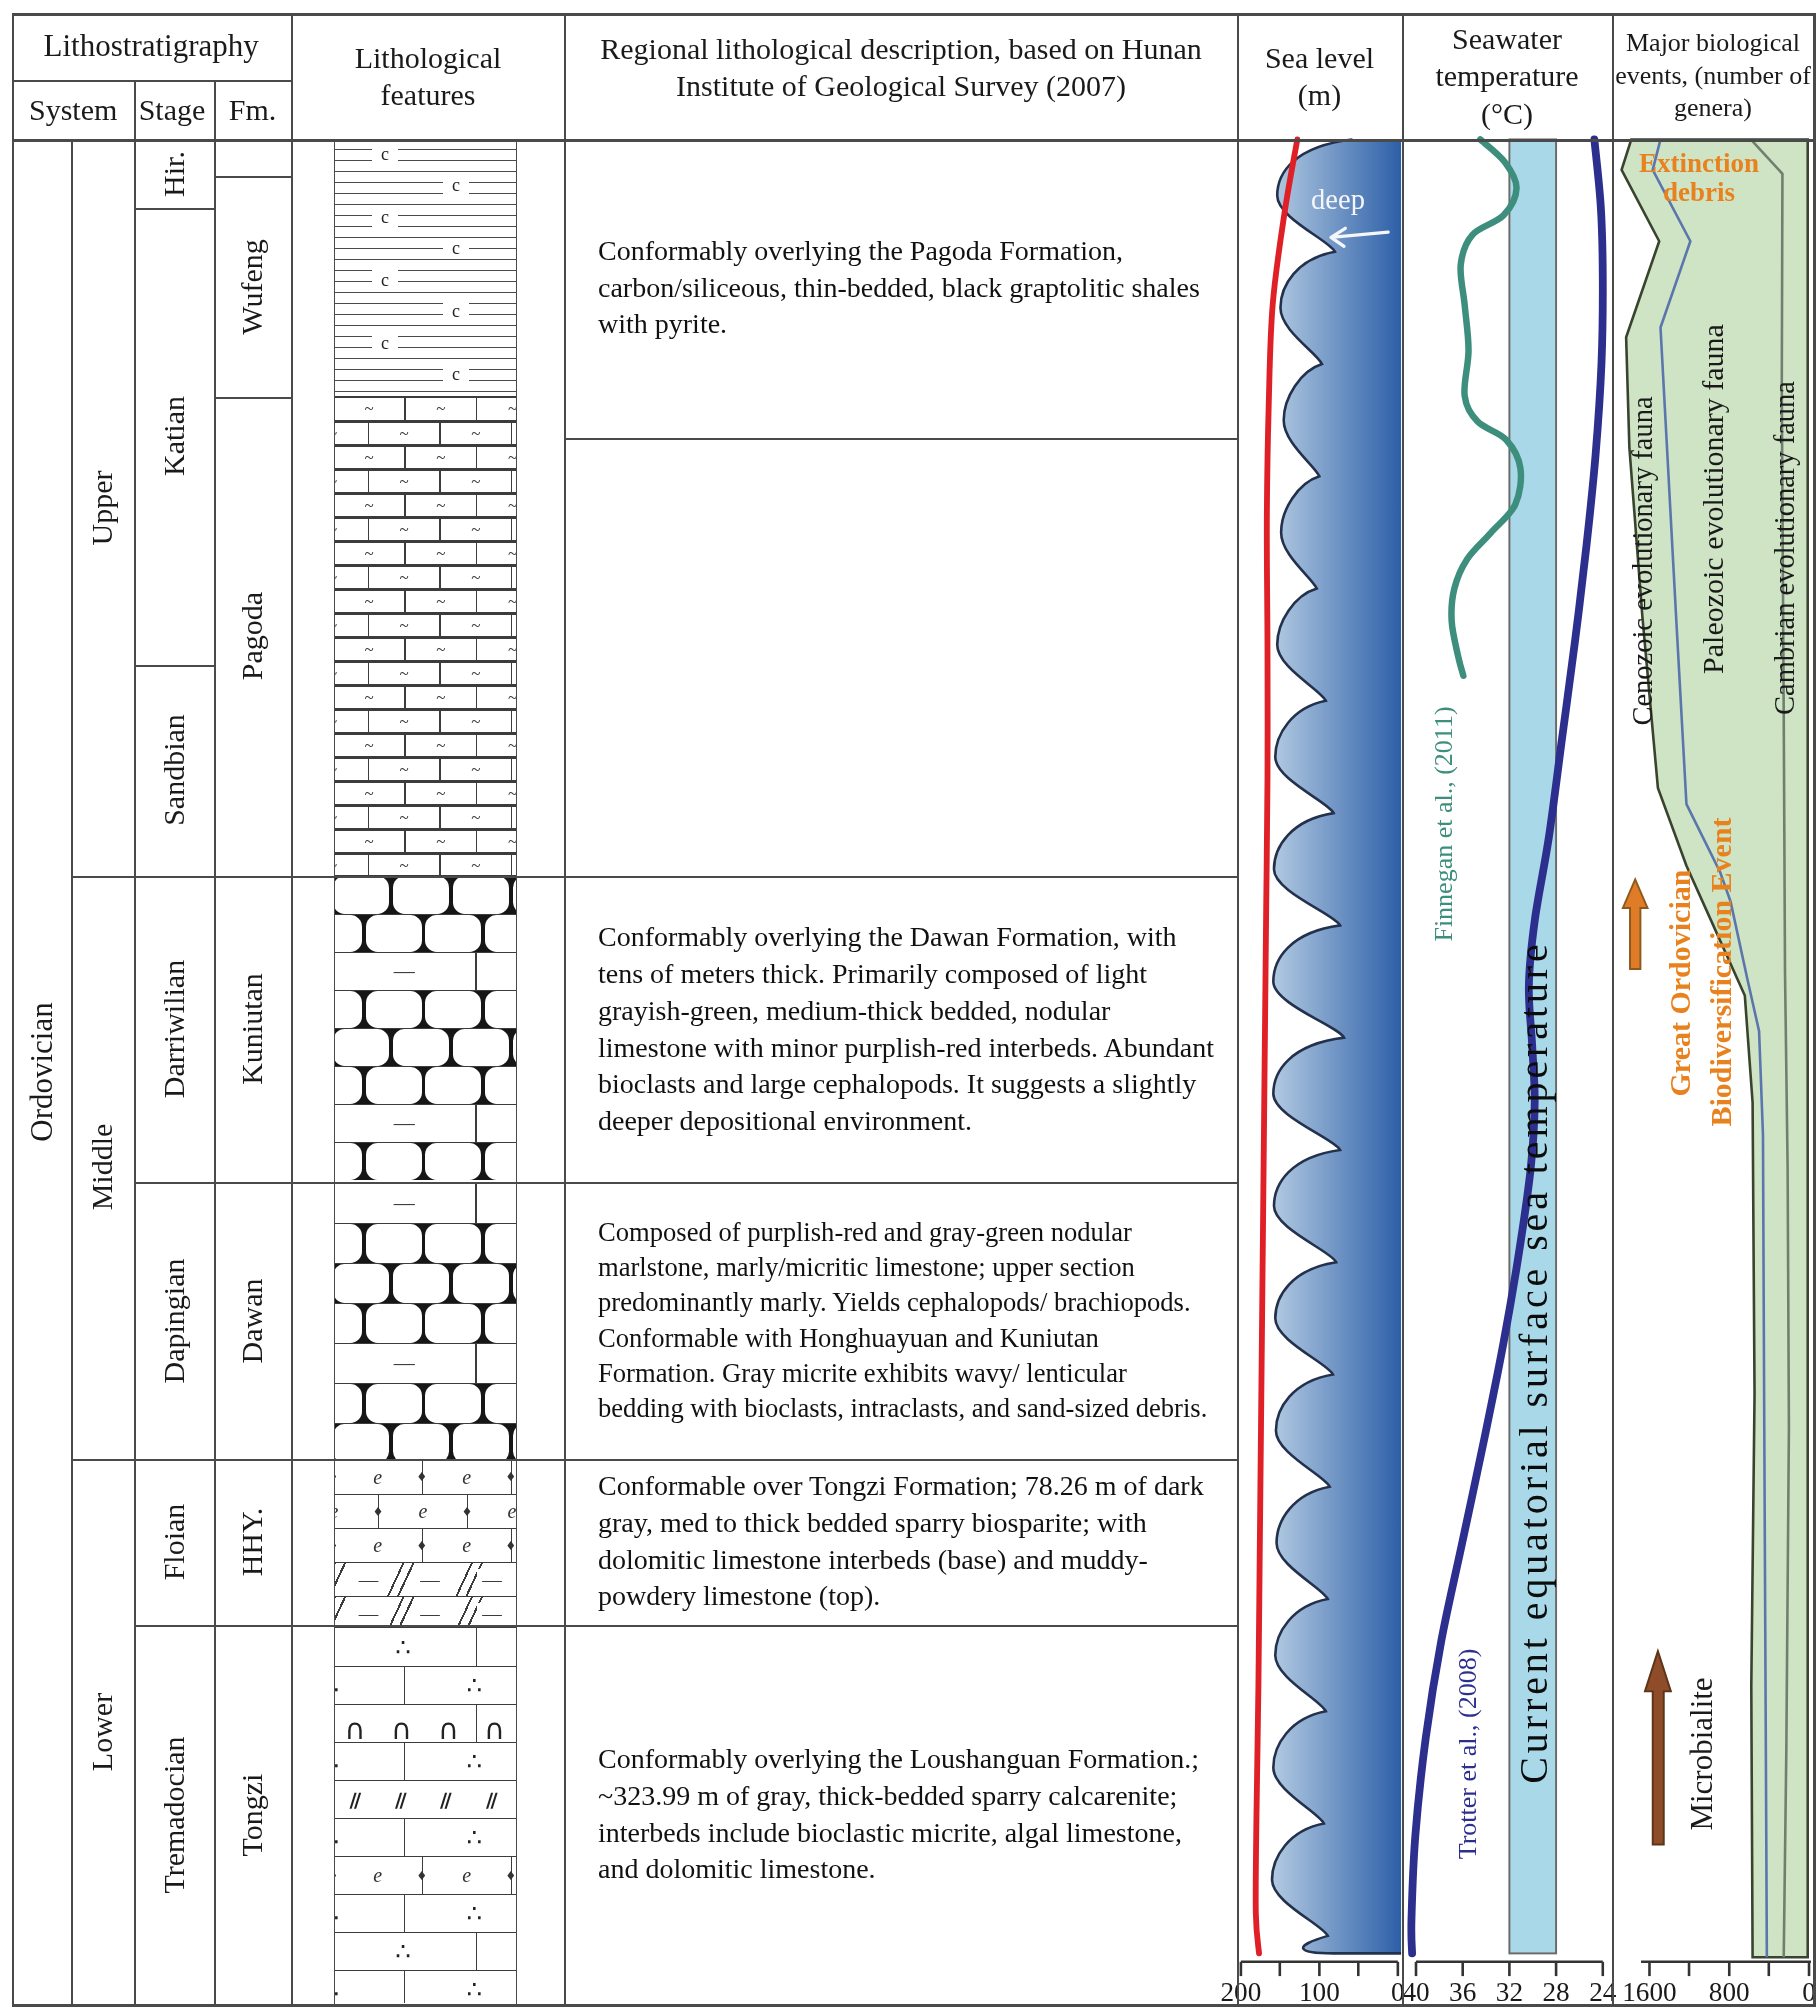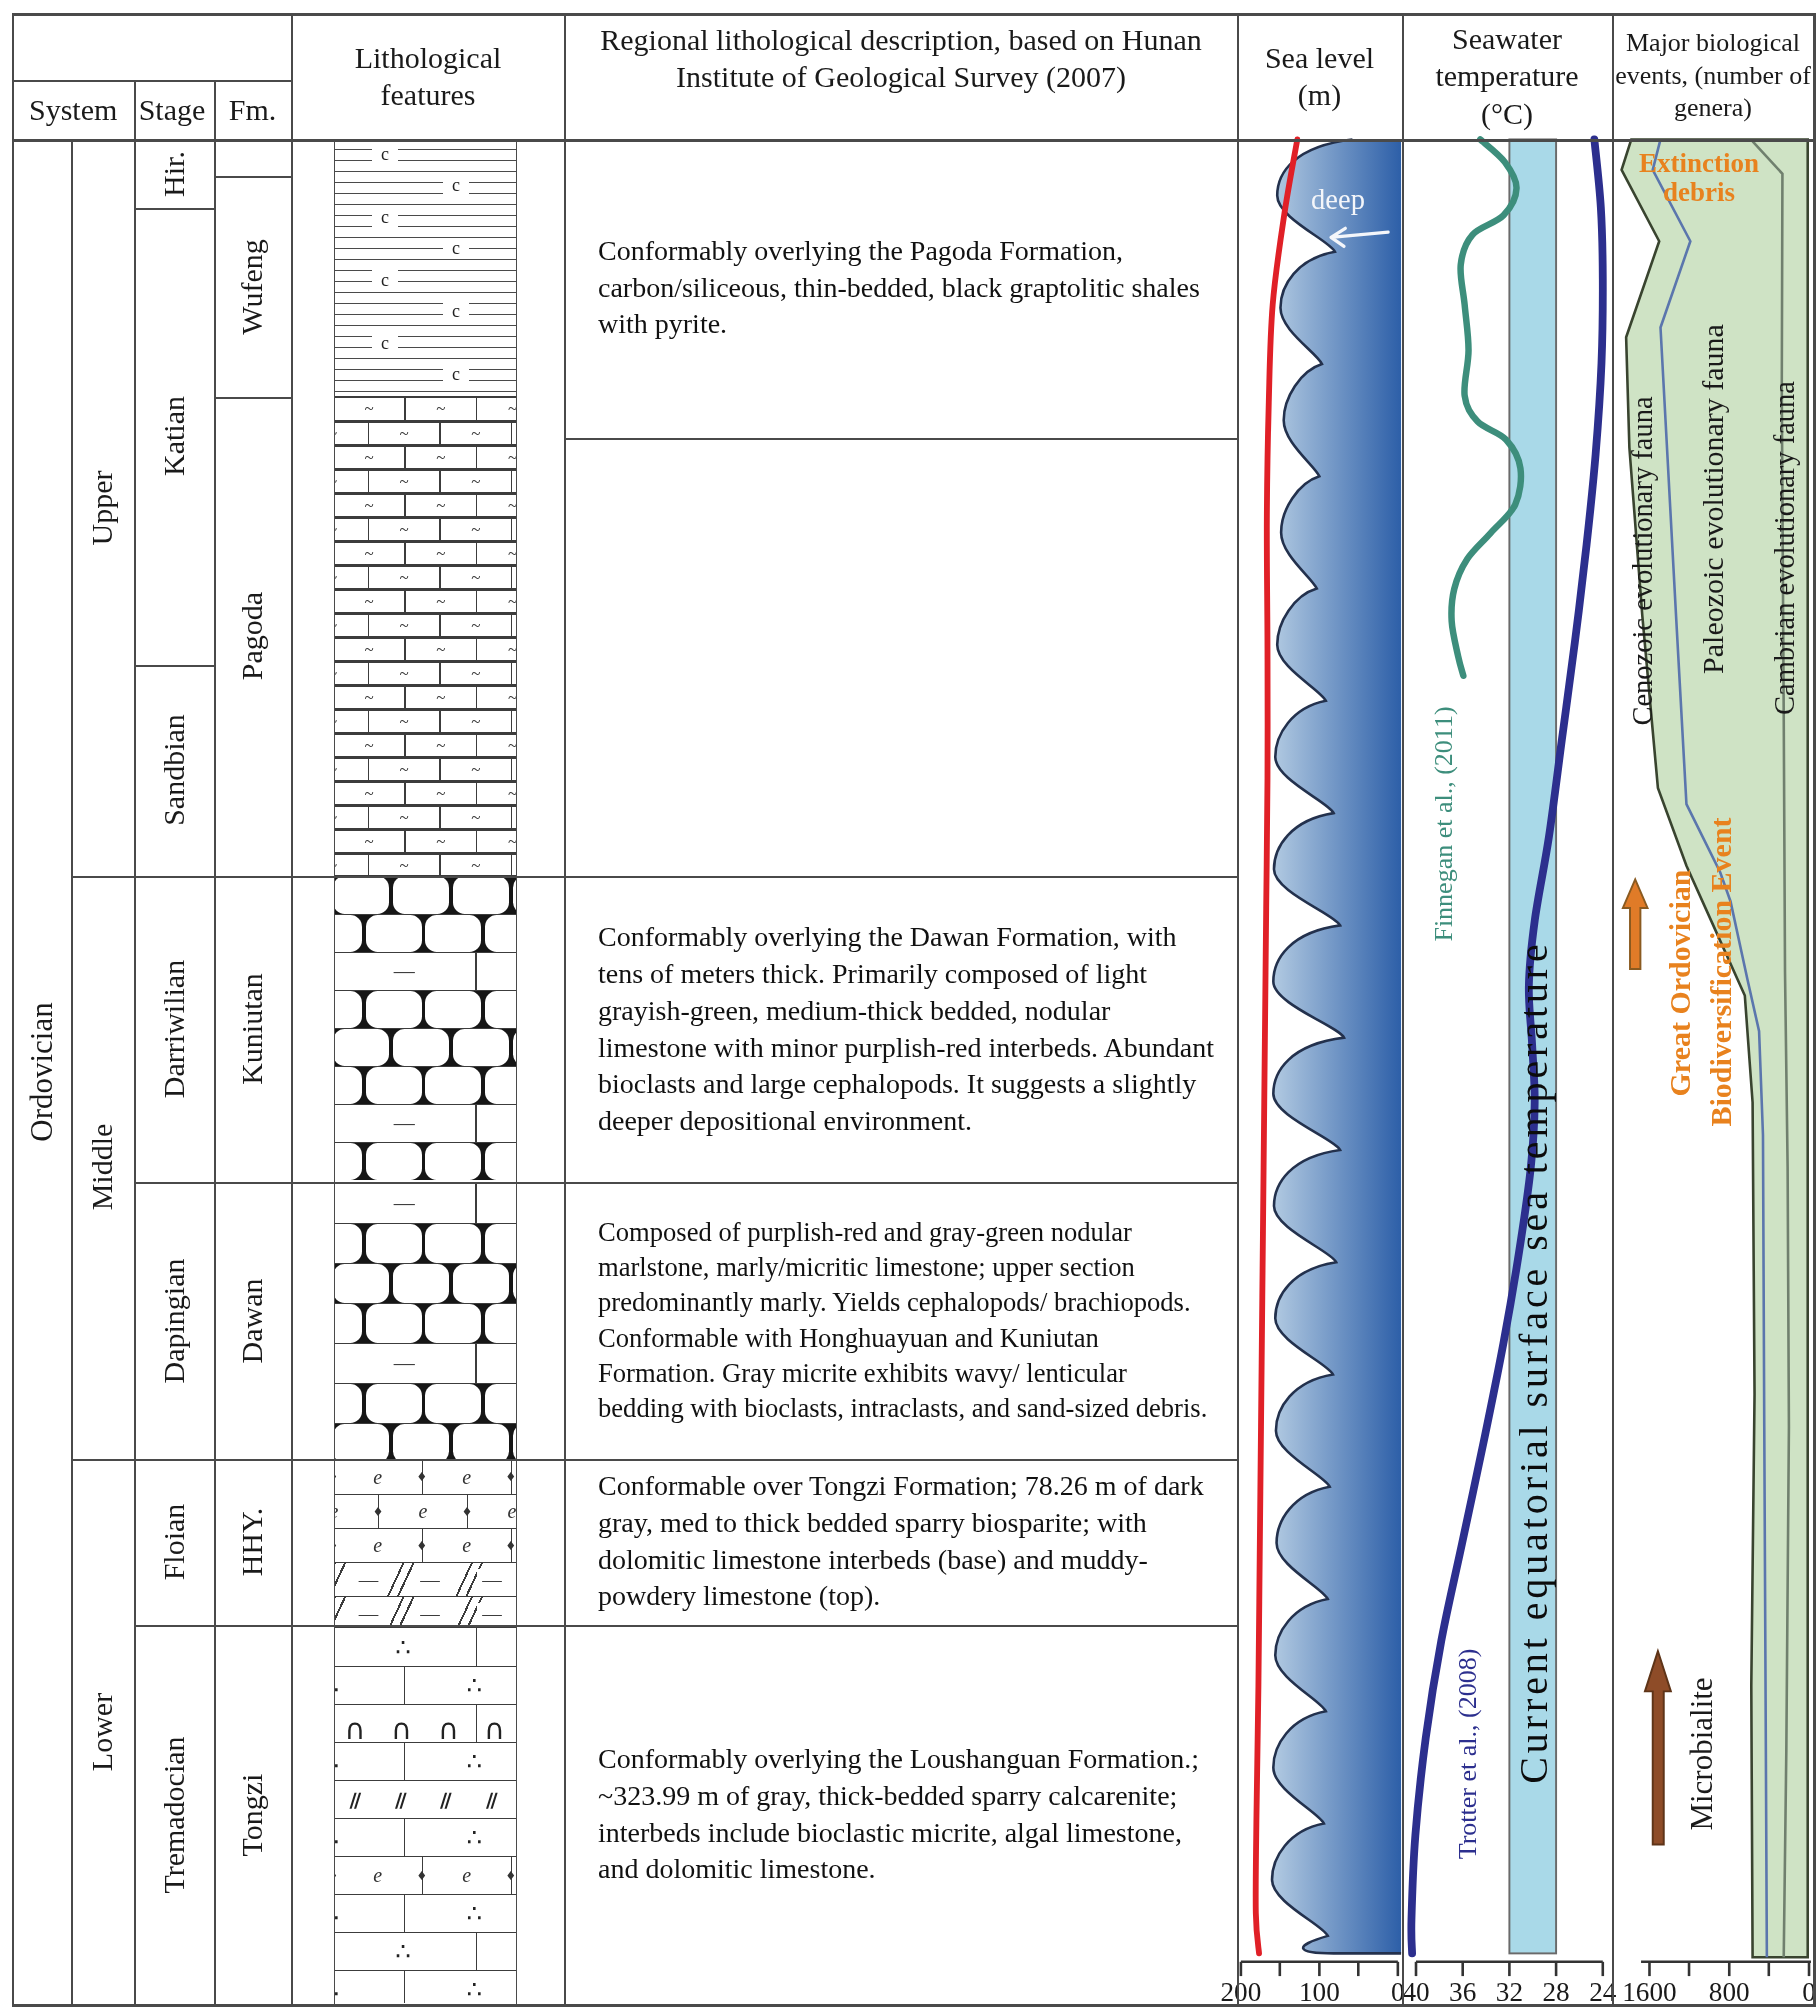--- a/index.html
+++ b/index.html
@@ -63,31 +63,34 @@
   <div class="vline" style="left:214px;top:80px;width:1.9px;height:1924px"></div>
   <div class="vline" style="left:291px;top:13px;width:1.9px;height:1991px"></div>
   <div class="vline" style="left:564px;top:13px;width:1.9px;height:1991px"></div>
   <div class="vline" style="left:1237px;top:13px;width:1.9px;height:1991px"></div>
   <div class="vline" style="left:1402px;top:13px;width:1.9px;height:1991px"></div>
   <div class="vline" style="left:1612px;top:13px;width:1.9px;height:1991px"></div>
   <div class="vline" style="left:1813px;top:13px;width:2.6px;height:1994px"></div>
   <div class="vline" style="left:334px;top:139px;width:1.3px;height:1865px"></div>
   <div class="vline" style="left:516px;top:139px;width:1.3px;height:1865px"></div>
 
+  <div class="hc" style="left:11.7px;top:13px;width:279px;height:67px;font-size:31px">
+      <span>Lithostratigraphy</span>
+    </div>
   <div class="hc" style="left:11.7px;top:80px;width:123px;height:60px">
       <span>System</span>
     </div>
   <div class="hc" style="left:130px;top:80px;width:84px;height:60px">
       <span>Stage</span>
     </div>
   <div class="hc" style="left:214px;top:80px;width:77px;height:60px">
       <span>Fm.</span>
     </div>
   <div class="hc" style="left:291px;top:13px;width:274px;height:126px;white-space:pre-line"><span style="width:195px">Lithological features</span></div>
-  <div class="hc" style="left:571px;top:4px;width:660px;height:108px">
+  <div class="hc" style="left:571px;top:13px;width:660px;height:108px">
       <span>Regional lithological description, based on Hunan Institute of Geological Survey (2007)</span>
     </div>
   <div class="hc" style="left:1402px;top:13px;width:210px;height:126px">
       <span style="width:169px">Seawater temperature (°C)</span>
     </div>
   <div class="hc" style="left:1237px;top:13px;width:165px;height:126px">
       <span style="width:123px">Sea level (m)</span>
     </div>
   <div class="hc" style="left:1612px;top:13px;width:202px;height:126px;font-size:26px">
       <span>Major biological events, (number of genera)</span>

